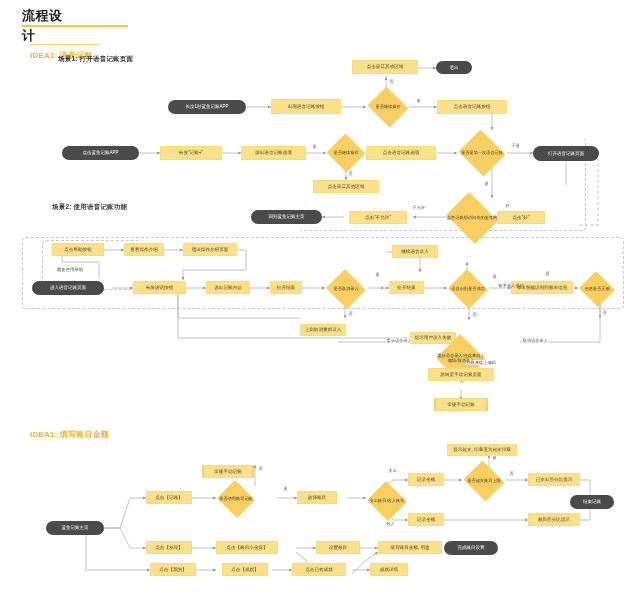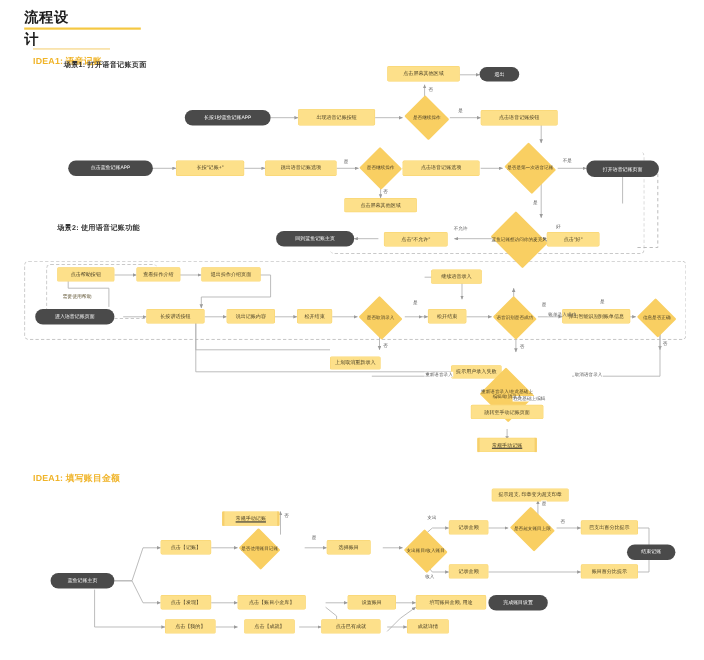--- a/index.html
+++ b/index.html
@@ -1,18 +1,18 @@
 <!DOCTYPE html>
 <html><head>
 <meta charset="utf-8">
 <style>
   html,body{margin:0;padding:0;background:#ffffff;}
   body{width:640px;height:600px;position:relative;overflow:hidden;
        font-family:"Liberation Sans","DejaVu Sans",sans-serif;color:#333;}
-  #canvas{position:absolute;left:0;top:0;width:584px;height:600px;text-decoration:underline;}
+  #canvas{position:absolute;left:0;top:0;width:584px;height:600px;}
   svg.wires{position:absolute;left:0;top:0;width:640px;height:600px;pointer-events:none;}
 
   
   .doc-title{position:absolute;font-size:13px;font-weight:bold;color:#1d1d1d;line-height:15px;
              letter-spacing:.5px;}
   .title-rule{position:absolute;height:2px;background:#f5c842;}
 
   .idea-label{position:absolute;font-size:8px;font-weight:bold;color:#f0b429;letter-spacing:.2px;}
   .idea-underline{position:absolute;height:1px;background:#f5d178;}
   .scene-label{position:absolute;font-size:6.5px;font-weight:bold;color:#333;letter-spacing:.2px;}

